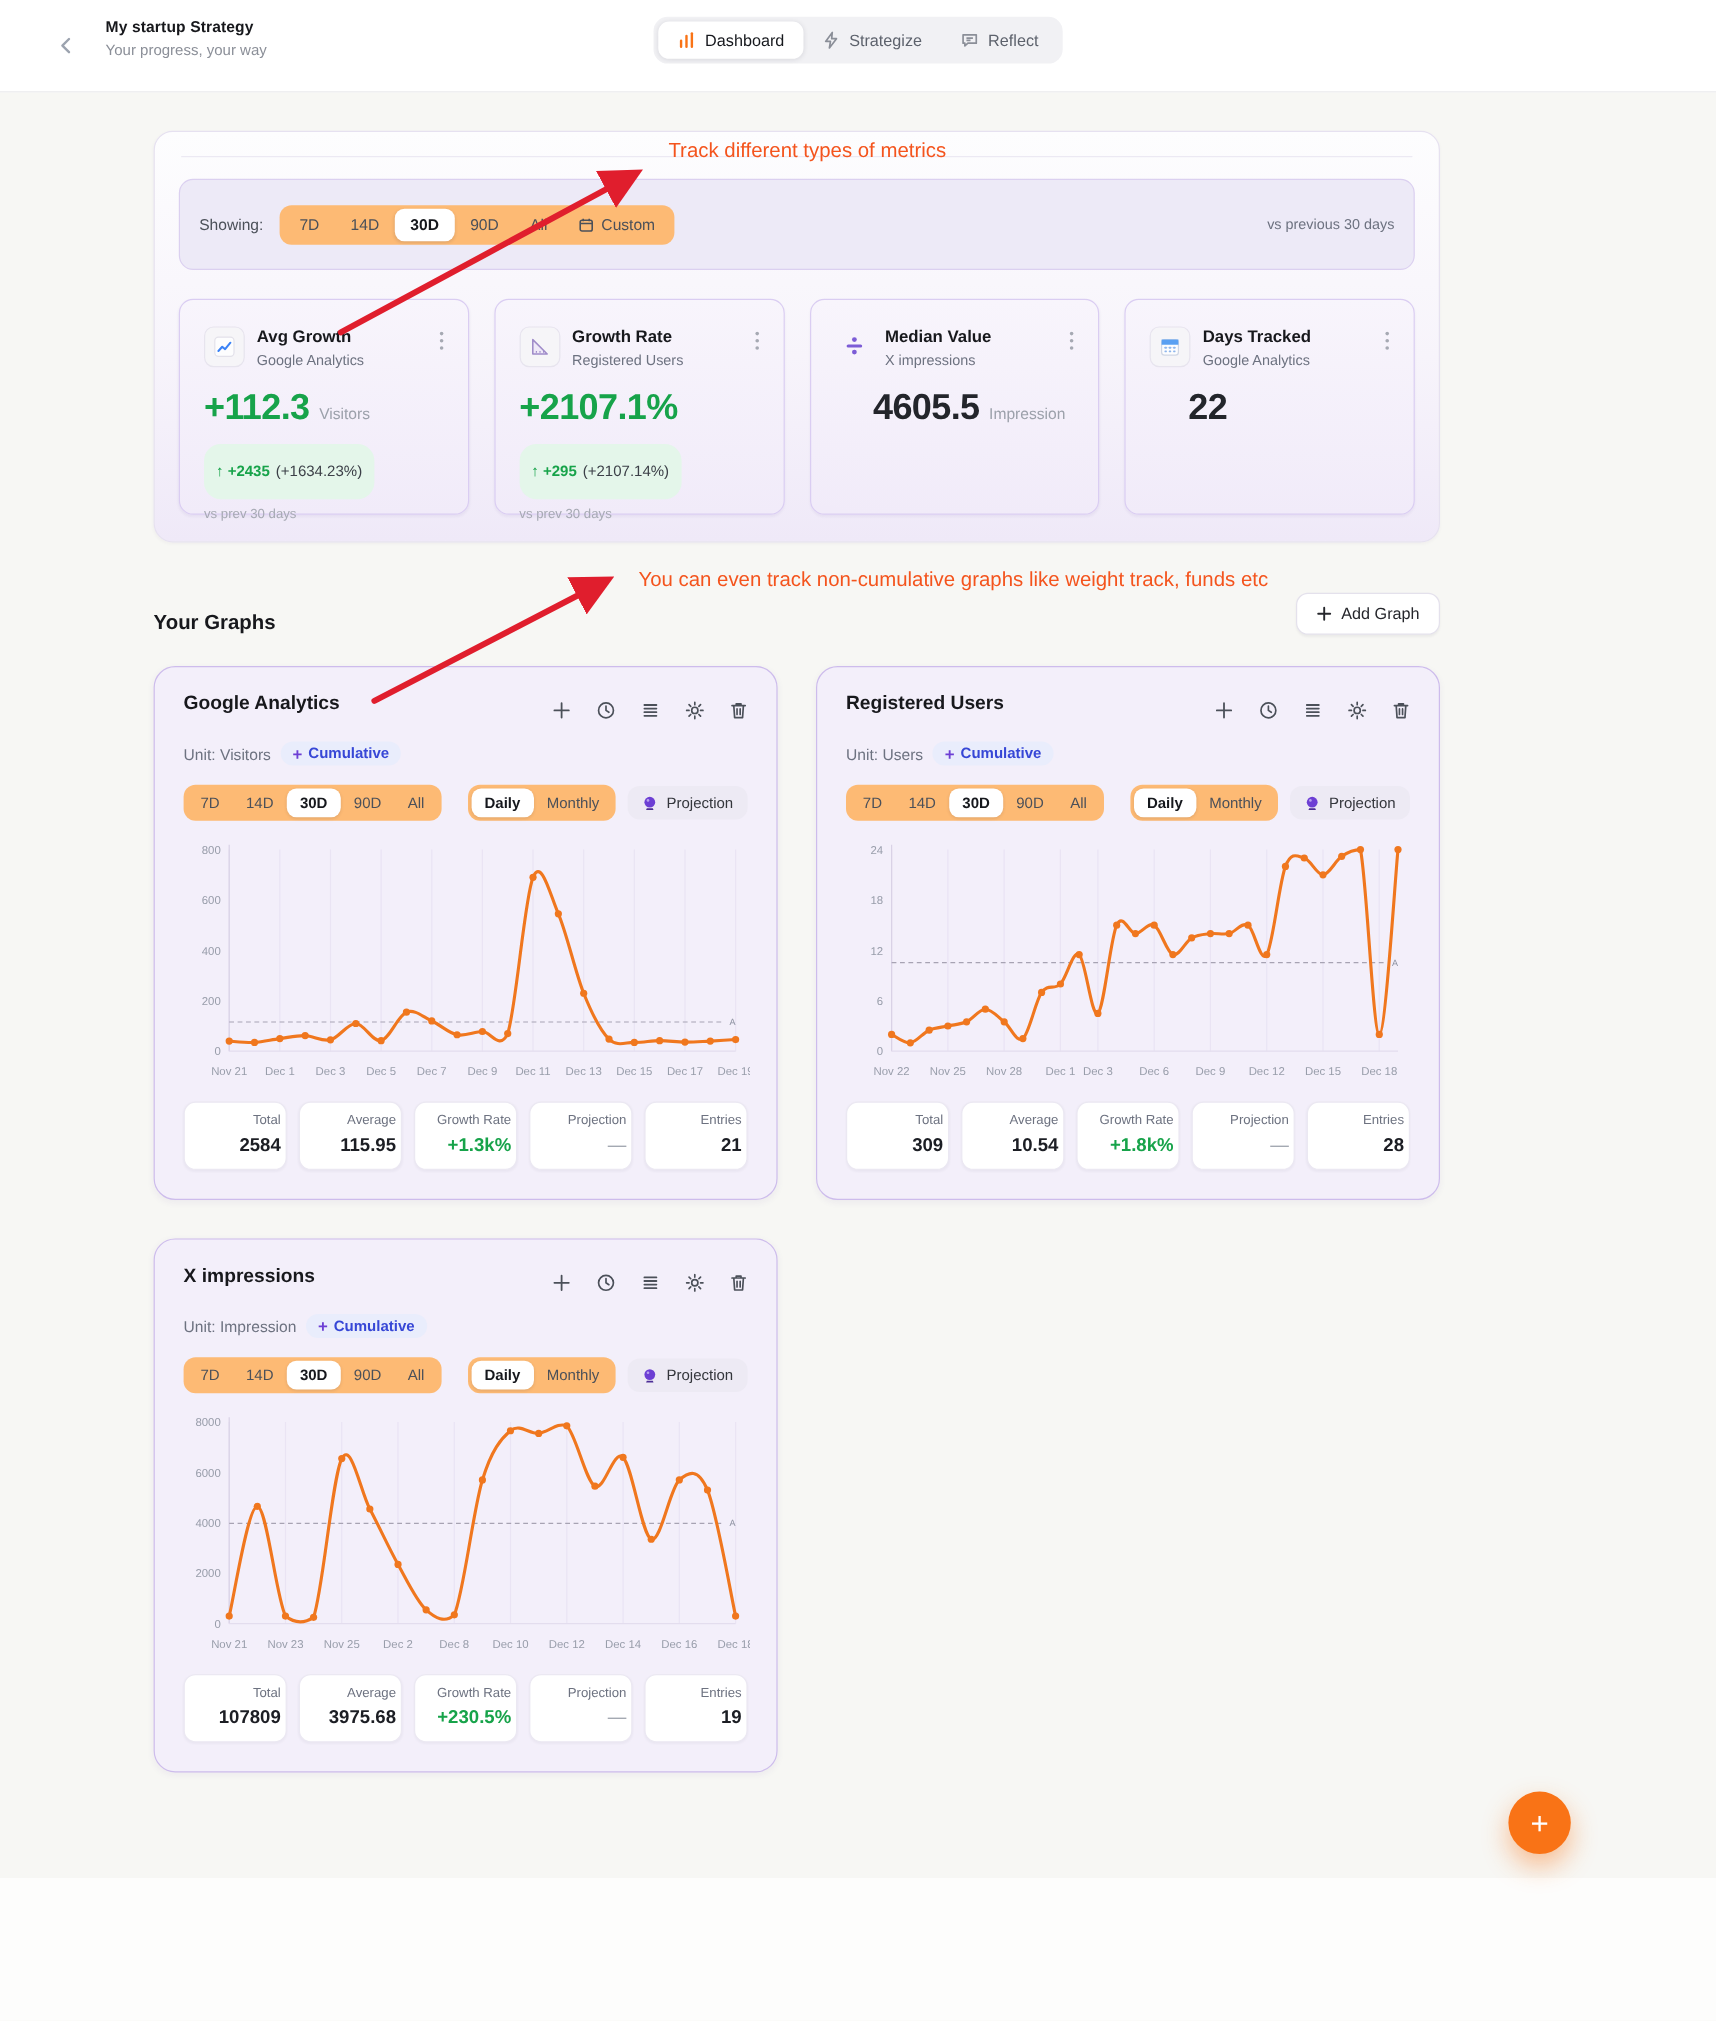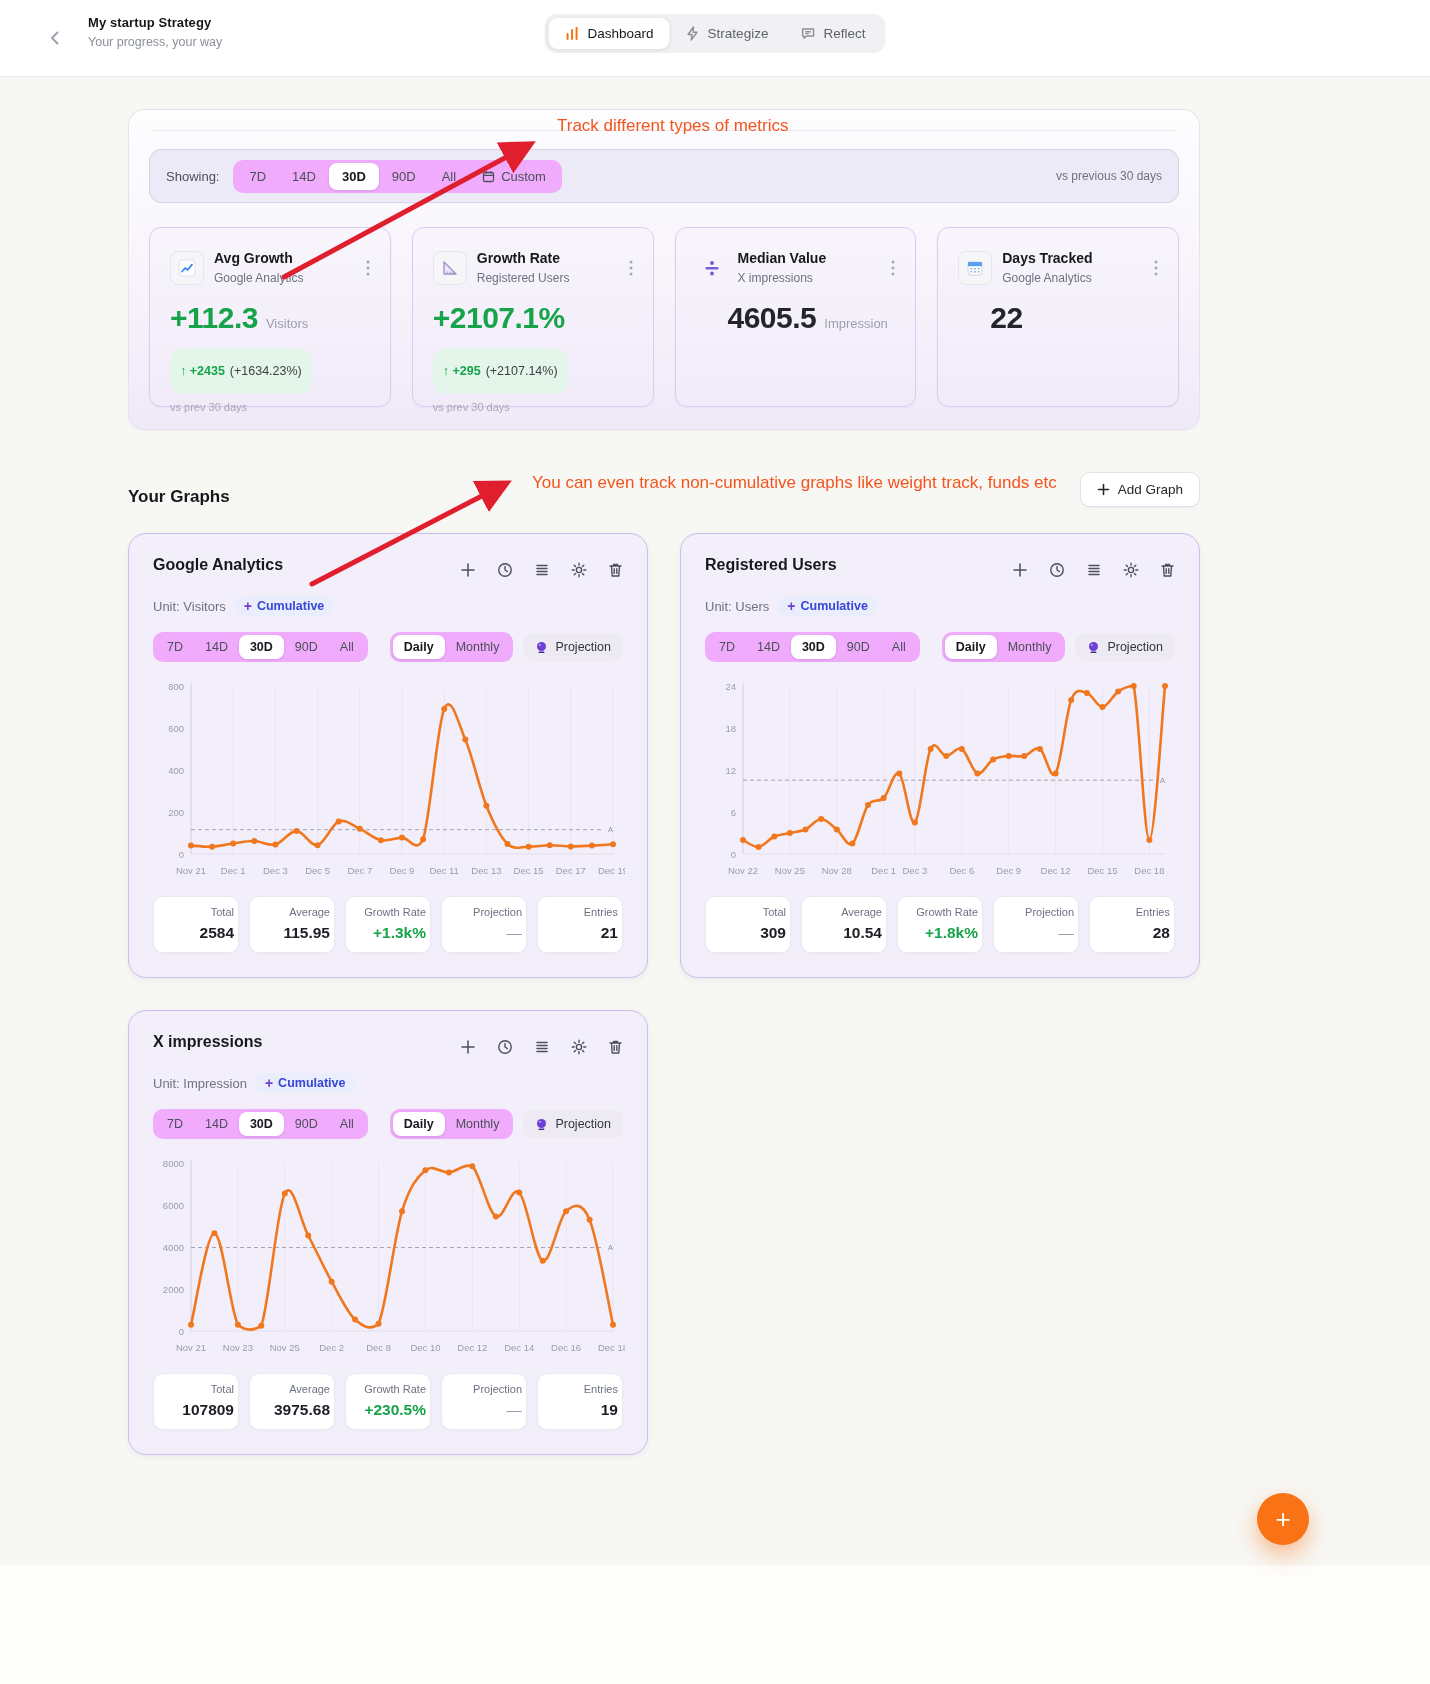--- a/index.html
+++ b/index.html
@@ -25,35 +25,35 @@
   
   .overview-card{
     margin-top:32px;border:1px solid #e6e1f0;border-radius:16px;
     background:linear-gradient(180deg,#fdfdfe 0%,#f7f4fb 55%,#efe9f8 100%);
     padding:20px 20px 22px;box-shadow:0 1px 3px rgba(40,30,80,.04);
   }
   .ov-title{font-size:14.5px;font-weight:700;margin:2px 2px 15px;}
   .ov-divider{height:1px;background:#ecE9f3;margin:0 2px 18px;}
   .showing-panel{
     display:flex;align-items:center;background:#edeaf7;border:1px solid #dbd0f0;
-    border-radius:12px;padding:9px 16px;height:34px;
+    border-radius:12px;padding:20px 16px;height:34px;
   }
   .showing-label{font-size:13px;color:#4b5059;margin-right:14px;}
-  .pill-group{display:flex;align-items:flex-start;background:#f0abfc;border-radius:10px;padding:3px;}
+  .pill-group{display:flex;align-items:flex-start;background:#fdba74;border-radius:10px;padding:3px;}
   .pill{border:none;background:none;font-size:13px;color:#4b5059;padding:6px 13px;border-radius:8px;cursor:pointer;display:flex;align-items:center;gap:6px;font-family:inherit;}
   .pill.on{background:#ffffff;color:#16181d;font-weight:700;box-shadow:0 1px 3px rgba(20,20,40,.12);}
   .compare-label{margin-left:auto;font-size:12px;color:#6d7280;}
   
   .metric-row{display:flex;gap:21px;margin-top:24px;}
   .metric-card{
     flex:1;height:178px;border:1px solid #dacdf2;border-radius:12px;
     background:linear-gradient(180deg,#f8f5fc 0%,#f1ebf9 100%);
     position:relative;box-shadow:0 1px 2px rgba(60,40,120,.05);
   }
-  .m-head{display:flex;align-items:center;gap:10px;padding:22px 16px 0 20px;}
+  .m-head{display:flex;align-items:flex-start;gap:10px;padding:22px 16px 0 20px;}
   .m-icon{width:32px;height:32px;border-radius:8px;background:#f6f5f8;border:1px solid #e7e4ee;display:flex;align-items:center;justify-content:center;flex:0 0 auto;}
   .m-title{font-size:14px;font-weight:700;margin:0;}
   .m-sub{font-size:12px;color:#6d7280;margin:5px 0 0;}
   .kebab{margin-left:auto;background:none;border:none;cursor:pointer;padding:4px;color:#a6a9b3;}
   .m-value{padding:0 20px;margin-top:16px;display:flex;align-items:baseline;gap:8px;}
   .m-big{font-size:30px;font-weight:700;letter-spacing:-.5px;}
   .m-big.green{color:#17a34a;}
   .m-big.dark{color:#23252b;margin-left:32px;}
   .m-unit{font-size:13px;color:#9ca1ab;}
   .m-badge{display:inline-flex;align-items:center;gap:5px;background:#e4f6ea;border-radius:14px;padding:16px 10px;margin:13px 0 0 20px;font-size:12.5px;}

